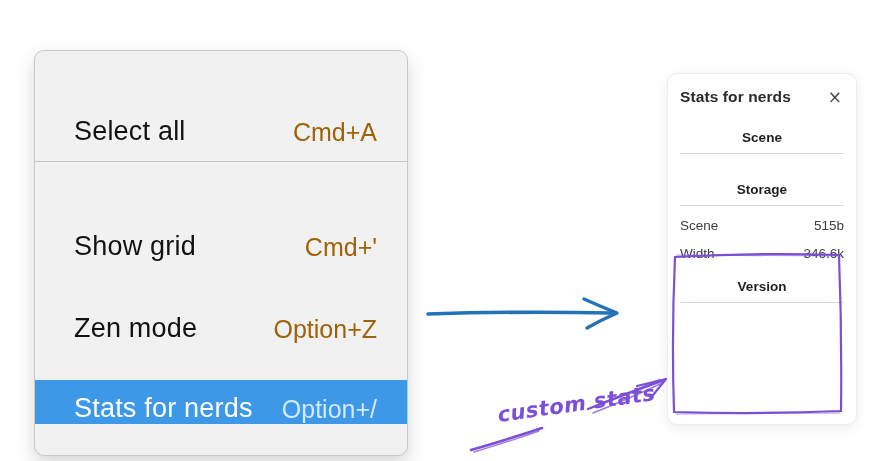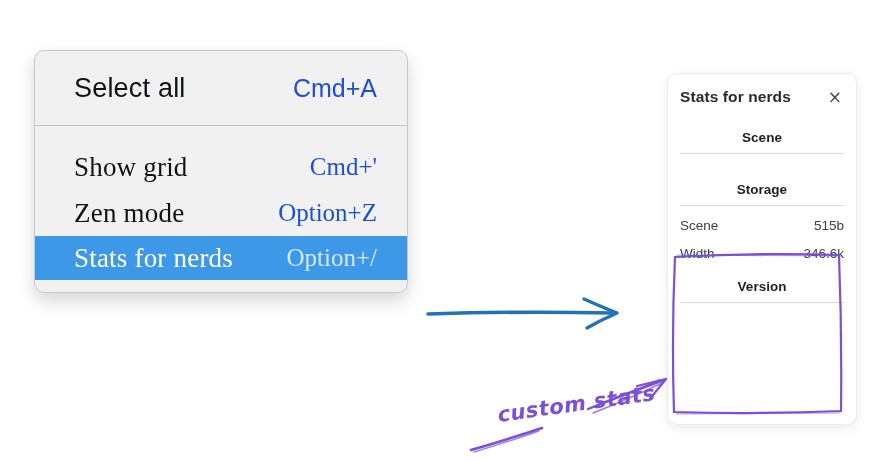--- a/index.html
+++ b/index.html
@@ -10,27 +10,27 @@
   .context-menu {
     position: absolute; left: 34px; top: 50px; width: 374px;
     background: #f1f1f2;
     border: 1.5px solid #c5c9cc;
     border-radius: 10px;
     box-shadow: 0 8px 18px rgba(0,0,0,0.16);
     overflow: hidden;
   }
   .menu-group-top { padding: 14px 0 14px 0; }
   .menu-separator { height: 0; border-top: 1.5px solid #c3c6c9; }
-  .menu-group-bottom { padding: 18px 0 12px 0; font-family: Liberation Serif, serif; }
+  .menu-group-bottom { padding: 18px 0 31px 0; }
   .menu-item {
-    display: flex; align-items: center; justify-content: space-between;
-    height: 46px; padding: 0 30px 0 39px; cursor: default;
+    display: flex; align-items: flex-end; justify-content: space-between;
+    height: 46px; padding: 0 30px 0 39px; cursor: default; margin-top: 36px;
   }
   .menu-item .label { font-size: 27px; color: #111213; letter-spacing: 0.2px; }
-  .menu-item .shortcut { font-size: 25px; color: #1d4ed8; }
+  .menu-item .shortcut { font-size: 25px; color: #a16207; }
   .menu-item.selected { background: #3d99e8; height: 44px; }
   .menu-item.selected .label { color: #ffffff; }
   .menu-item.selected .shortcut { color: rgba(255,255,255,0.78); }
 
   
   .stats-panel {
     position: absolute; left: 667px; top: 73px; width: 190px; height: 352px;
     background: #ffffff;
     border: 1px solid #ededee;
     border-radius: 10px;

